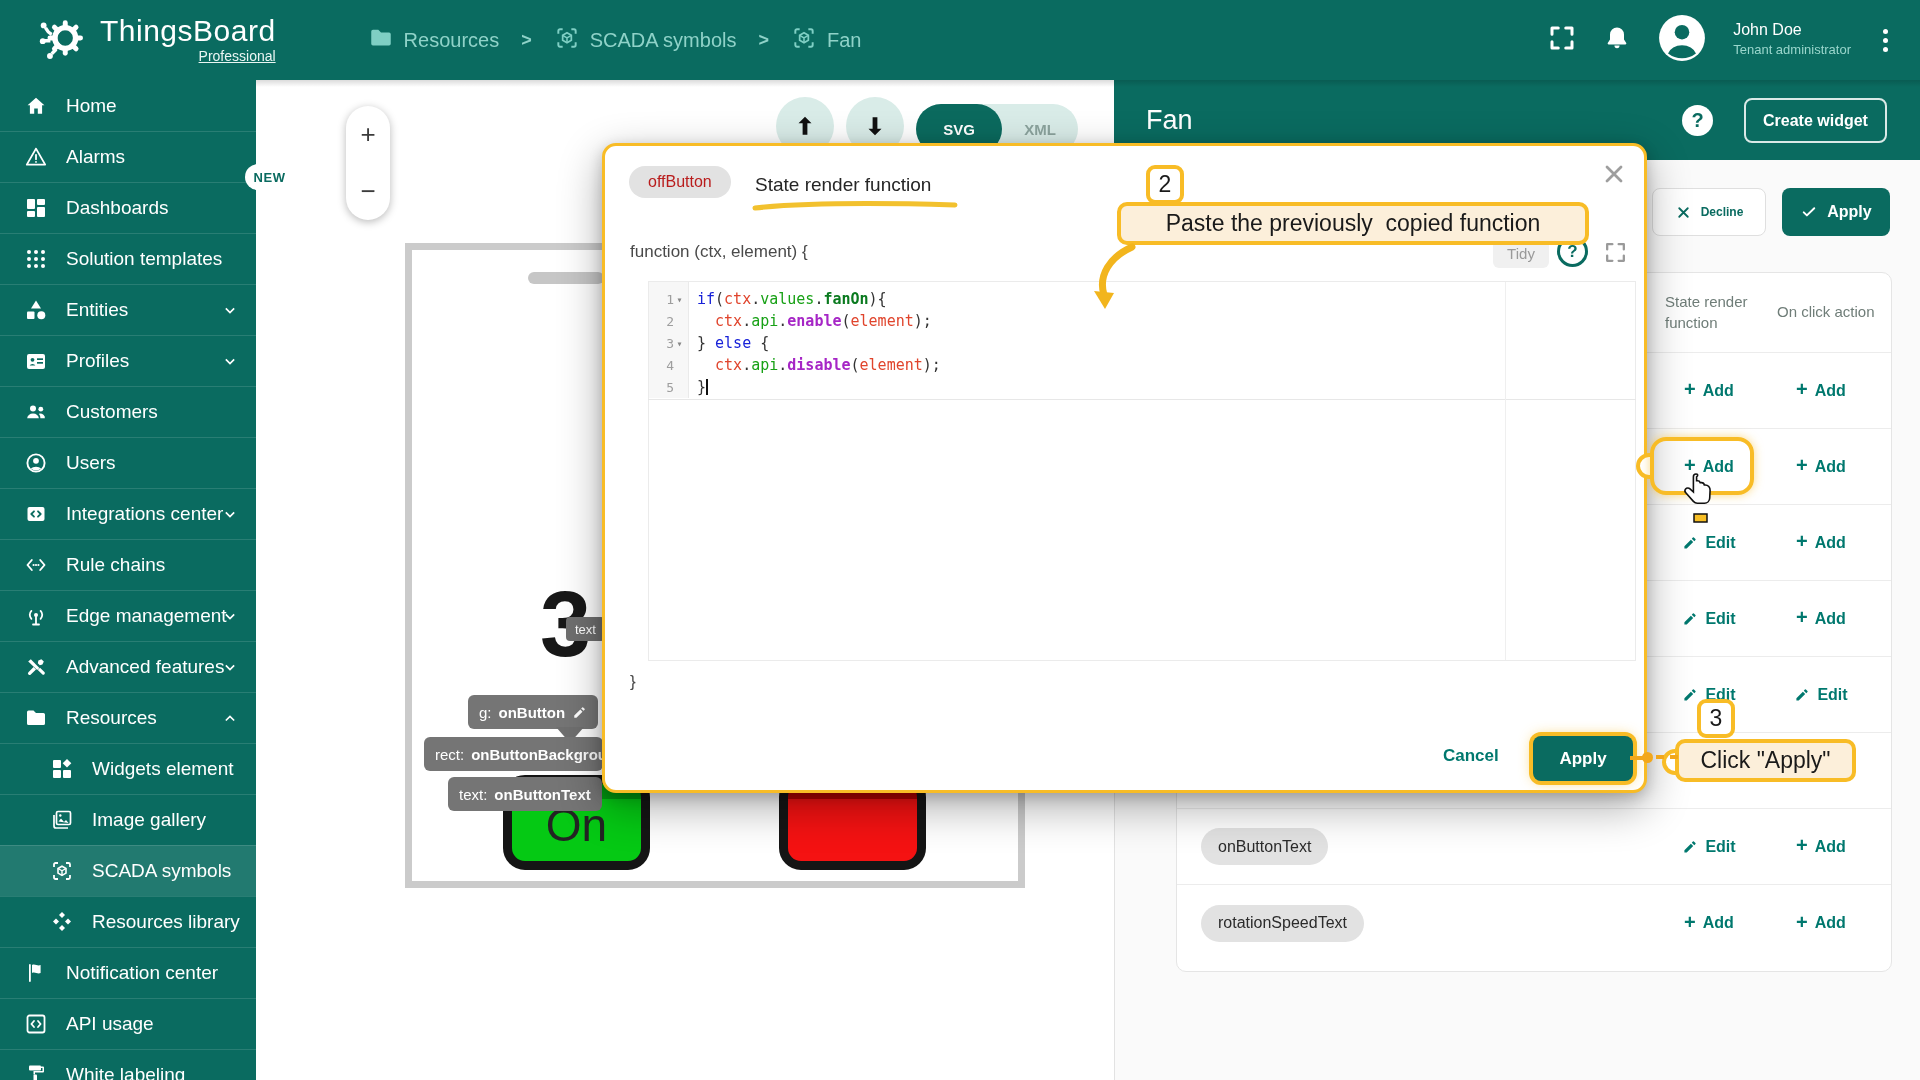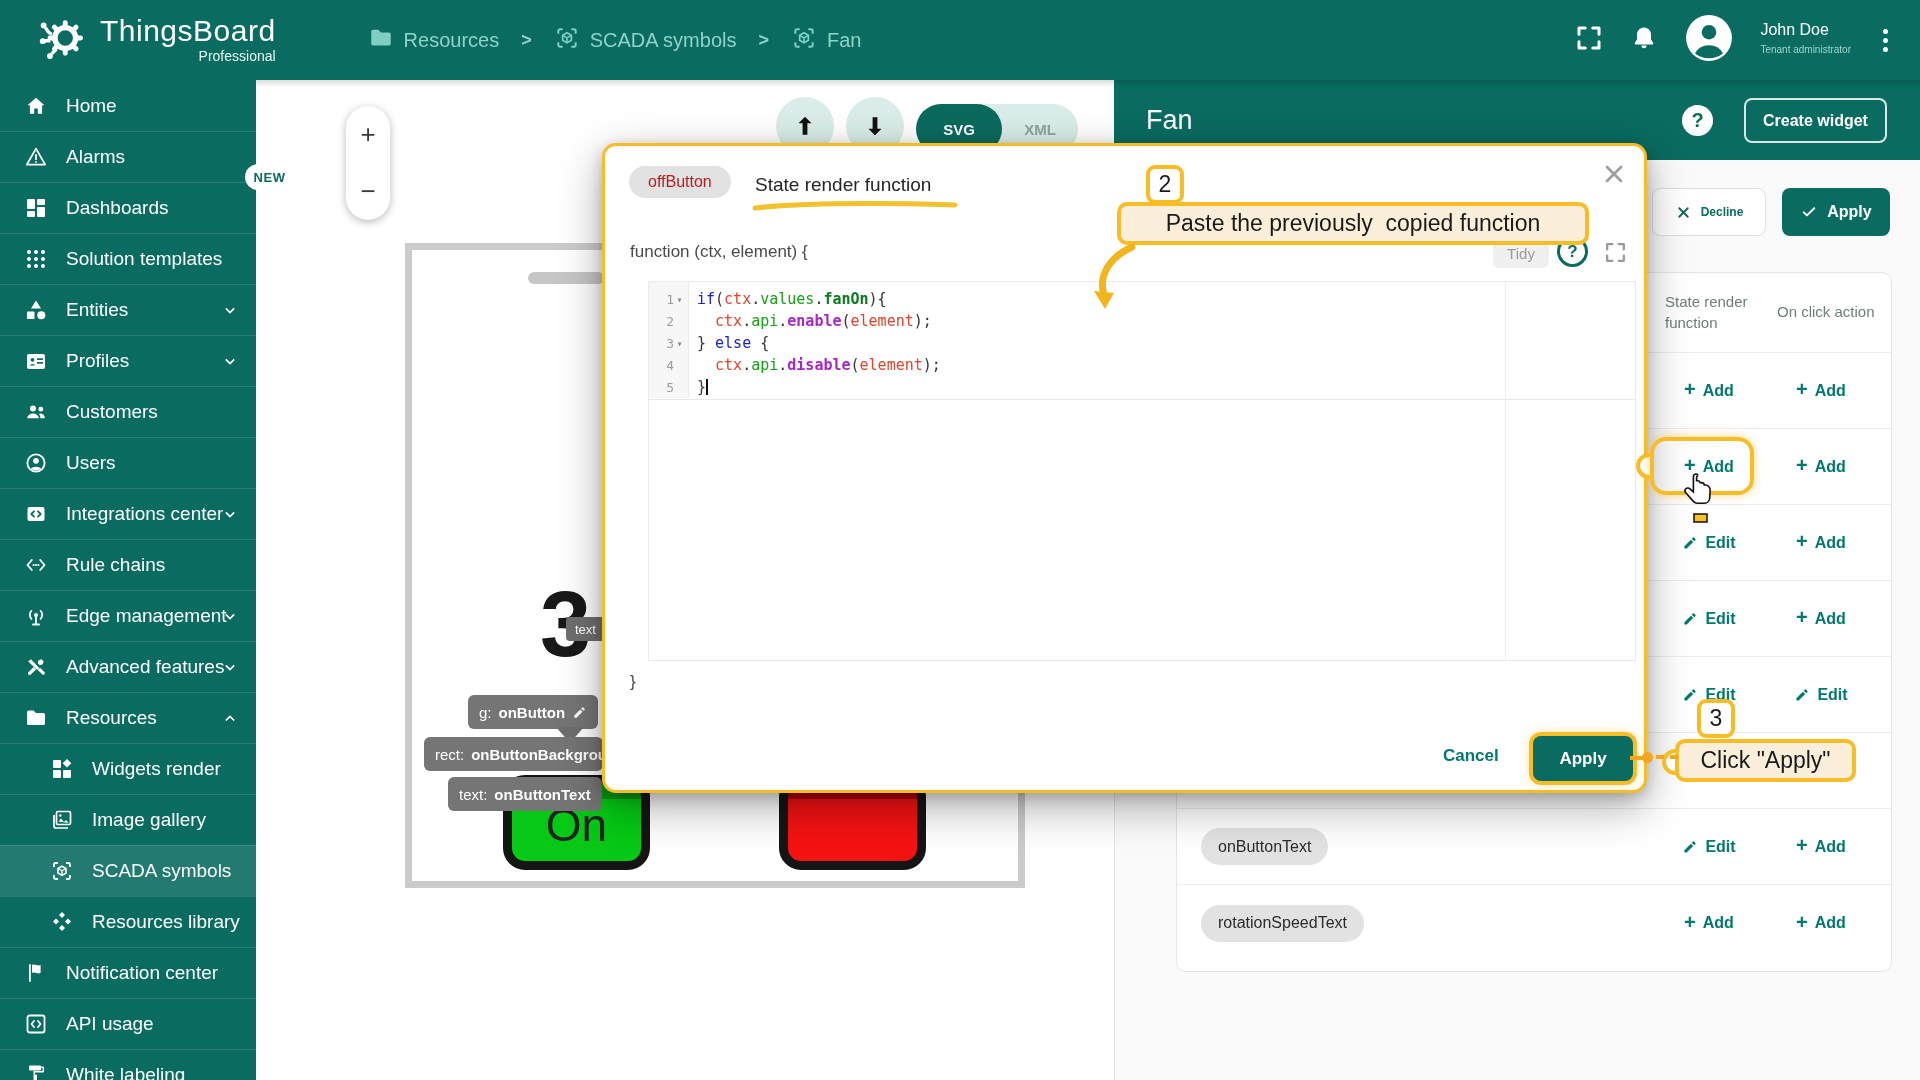--- a/index.html
+++ b/index.html
@@ -7,28 +7,28 @@
     font-family:"Liberation Sans", sans-serif; }
   .stage { position:relative; width:1920px; height:1080px; overflow:hidden; }
   .abs { position:absolute; }
 
   
   .topbar { position:absolute; left:0; top:0; width:1920px; height:80px;
     background:#0A6B60; display:flex; align-items:center; z-index:10; }
   .logo-wrap { display:flex; align-items:center; margin-left:36px; }
   .logo-text { color:#fff; margin-left:10px; }
   .logo-title { font-size:30px; font-weight:400; letter-spacing:.5px; line-height:30px; }
-  .logo-sub { font-size:14px; color:#EAF6F3; text-align:right; margin-top:2px; }
+  .logo-sub { font-size:14px; color:#EAF6F3; text-align:right; margin-top:2px;text-decoration:underline; }
   .crumbs { display:flex; align-items:center; margin-left:92px; gap:14px; }
   .crumb { display:flex; align-items:center; gap:10px; color:#8FD2C8; font-size:20px; }
   .crumb-sep { color:#8FD2C8; font-size:18px; font-weight:700; padding:0 8px; }
   .topbar-right { margin-left:auto; display:flex; align-items:center; gap:26px; margin-right:26px; }
   .user-meta { line-height:20px; }
   .user-name { color:#fff; font-size:16px; }
-  .user-role { color:#9AD6CC; font-size:10px; }
+  .user-role { color:#9AD6CC; font-size:13px; }
   .kebab { display:flex; flex-direction:column; gap:4px; padding:6px; }
   .kebab i { width:5px; height:5px; border-radius:50%; background:#fff; }
 
   
   .sidebar { position:absolute; left:0; top:80px; width:256px; height:1000px;
     background:#0A6B60; z-index:5; }
   .nav-item { position:relative; height:51px; display:flex; align-items:center;
     border-top:1px solid rgba(255,255,255,.13); cursor:pointer; color:#fff; }
   .nav-item:first-child { border-top:none; }
   .nav-item.active { background:rgba(255,255,255,.10); }
@@ -437,21 +437,21 @@
     </div>
     <div class="nav-item sub">
       <span class="nicon">
         <svg viewBox="0 0 24 24" fill="#fff">
             <rect x="3" y="3" width="8" height="8" rx="1"></rect>
             <rect x="3" y="13" width="8" height="8" rx="1"></rect>
             <rect x="13" y="13" width="8" height="8" rx="1"></rect>
             <path d="M17 2l4.3 4.3L17 10.6l-4.3-4.3z"></path>
           </svg>
       </span>
-      <span class="nlabel">Widgets render</span>
+      <span class="nlabel">Widgets element</span>
     </div>
     <div class="nav-item sub">
       <span class="nicon">
         <svg viewBox="0 0 24 24" fill="none" stroke="#fff" stroke-width="1.7">
             <rect x="6.5" y="3.5" width="14" height="13" rx="1.5"></rect>
             <path d="M4 7v11a2 2 0 0 0 2 2h12"></path>
             <circle cx="10.3" cy="7.5" r="1.2" fill="#fff" stroke="none"></circle>
             <path d="M8.5 13.5l2.5-3 3 3.5 2-2 2.5 3z" fill="#fff" stroke="none"></path>
           </svg>
       </span>

